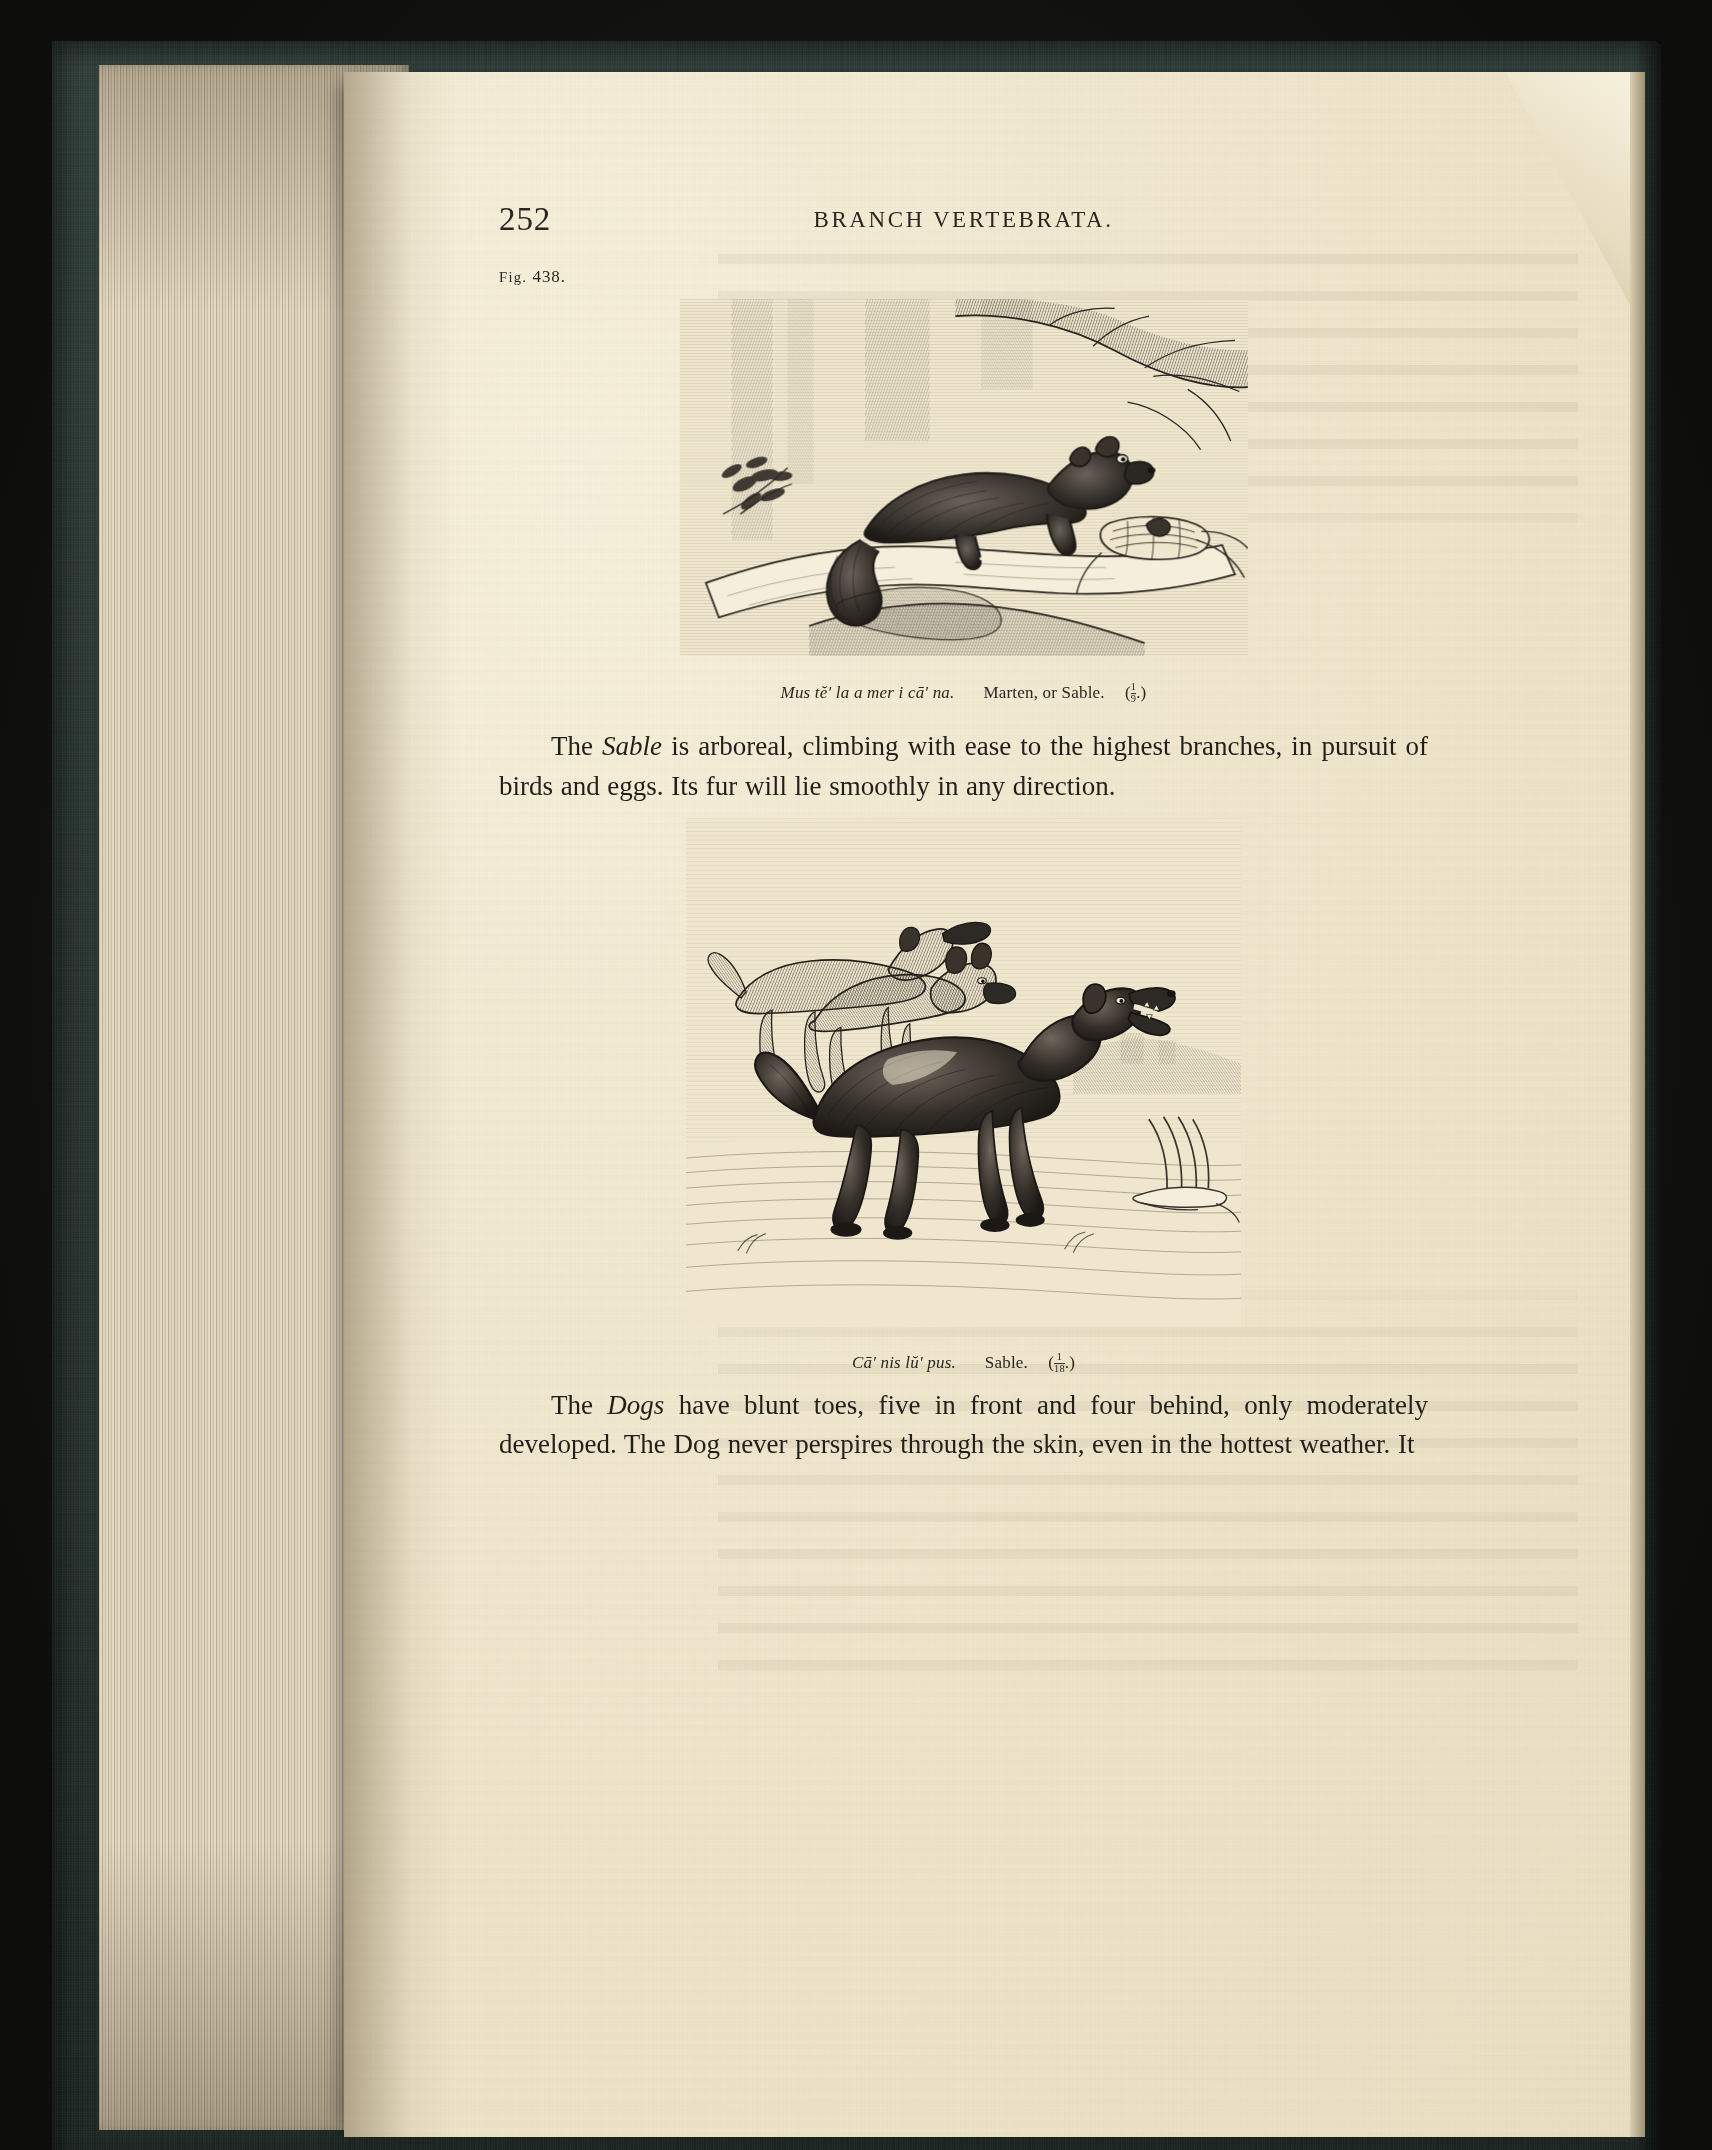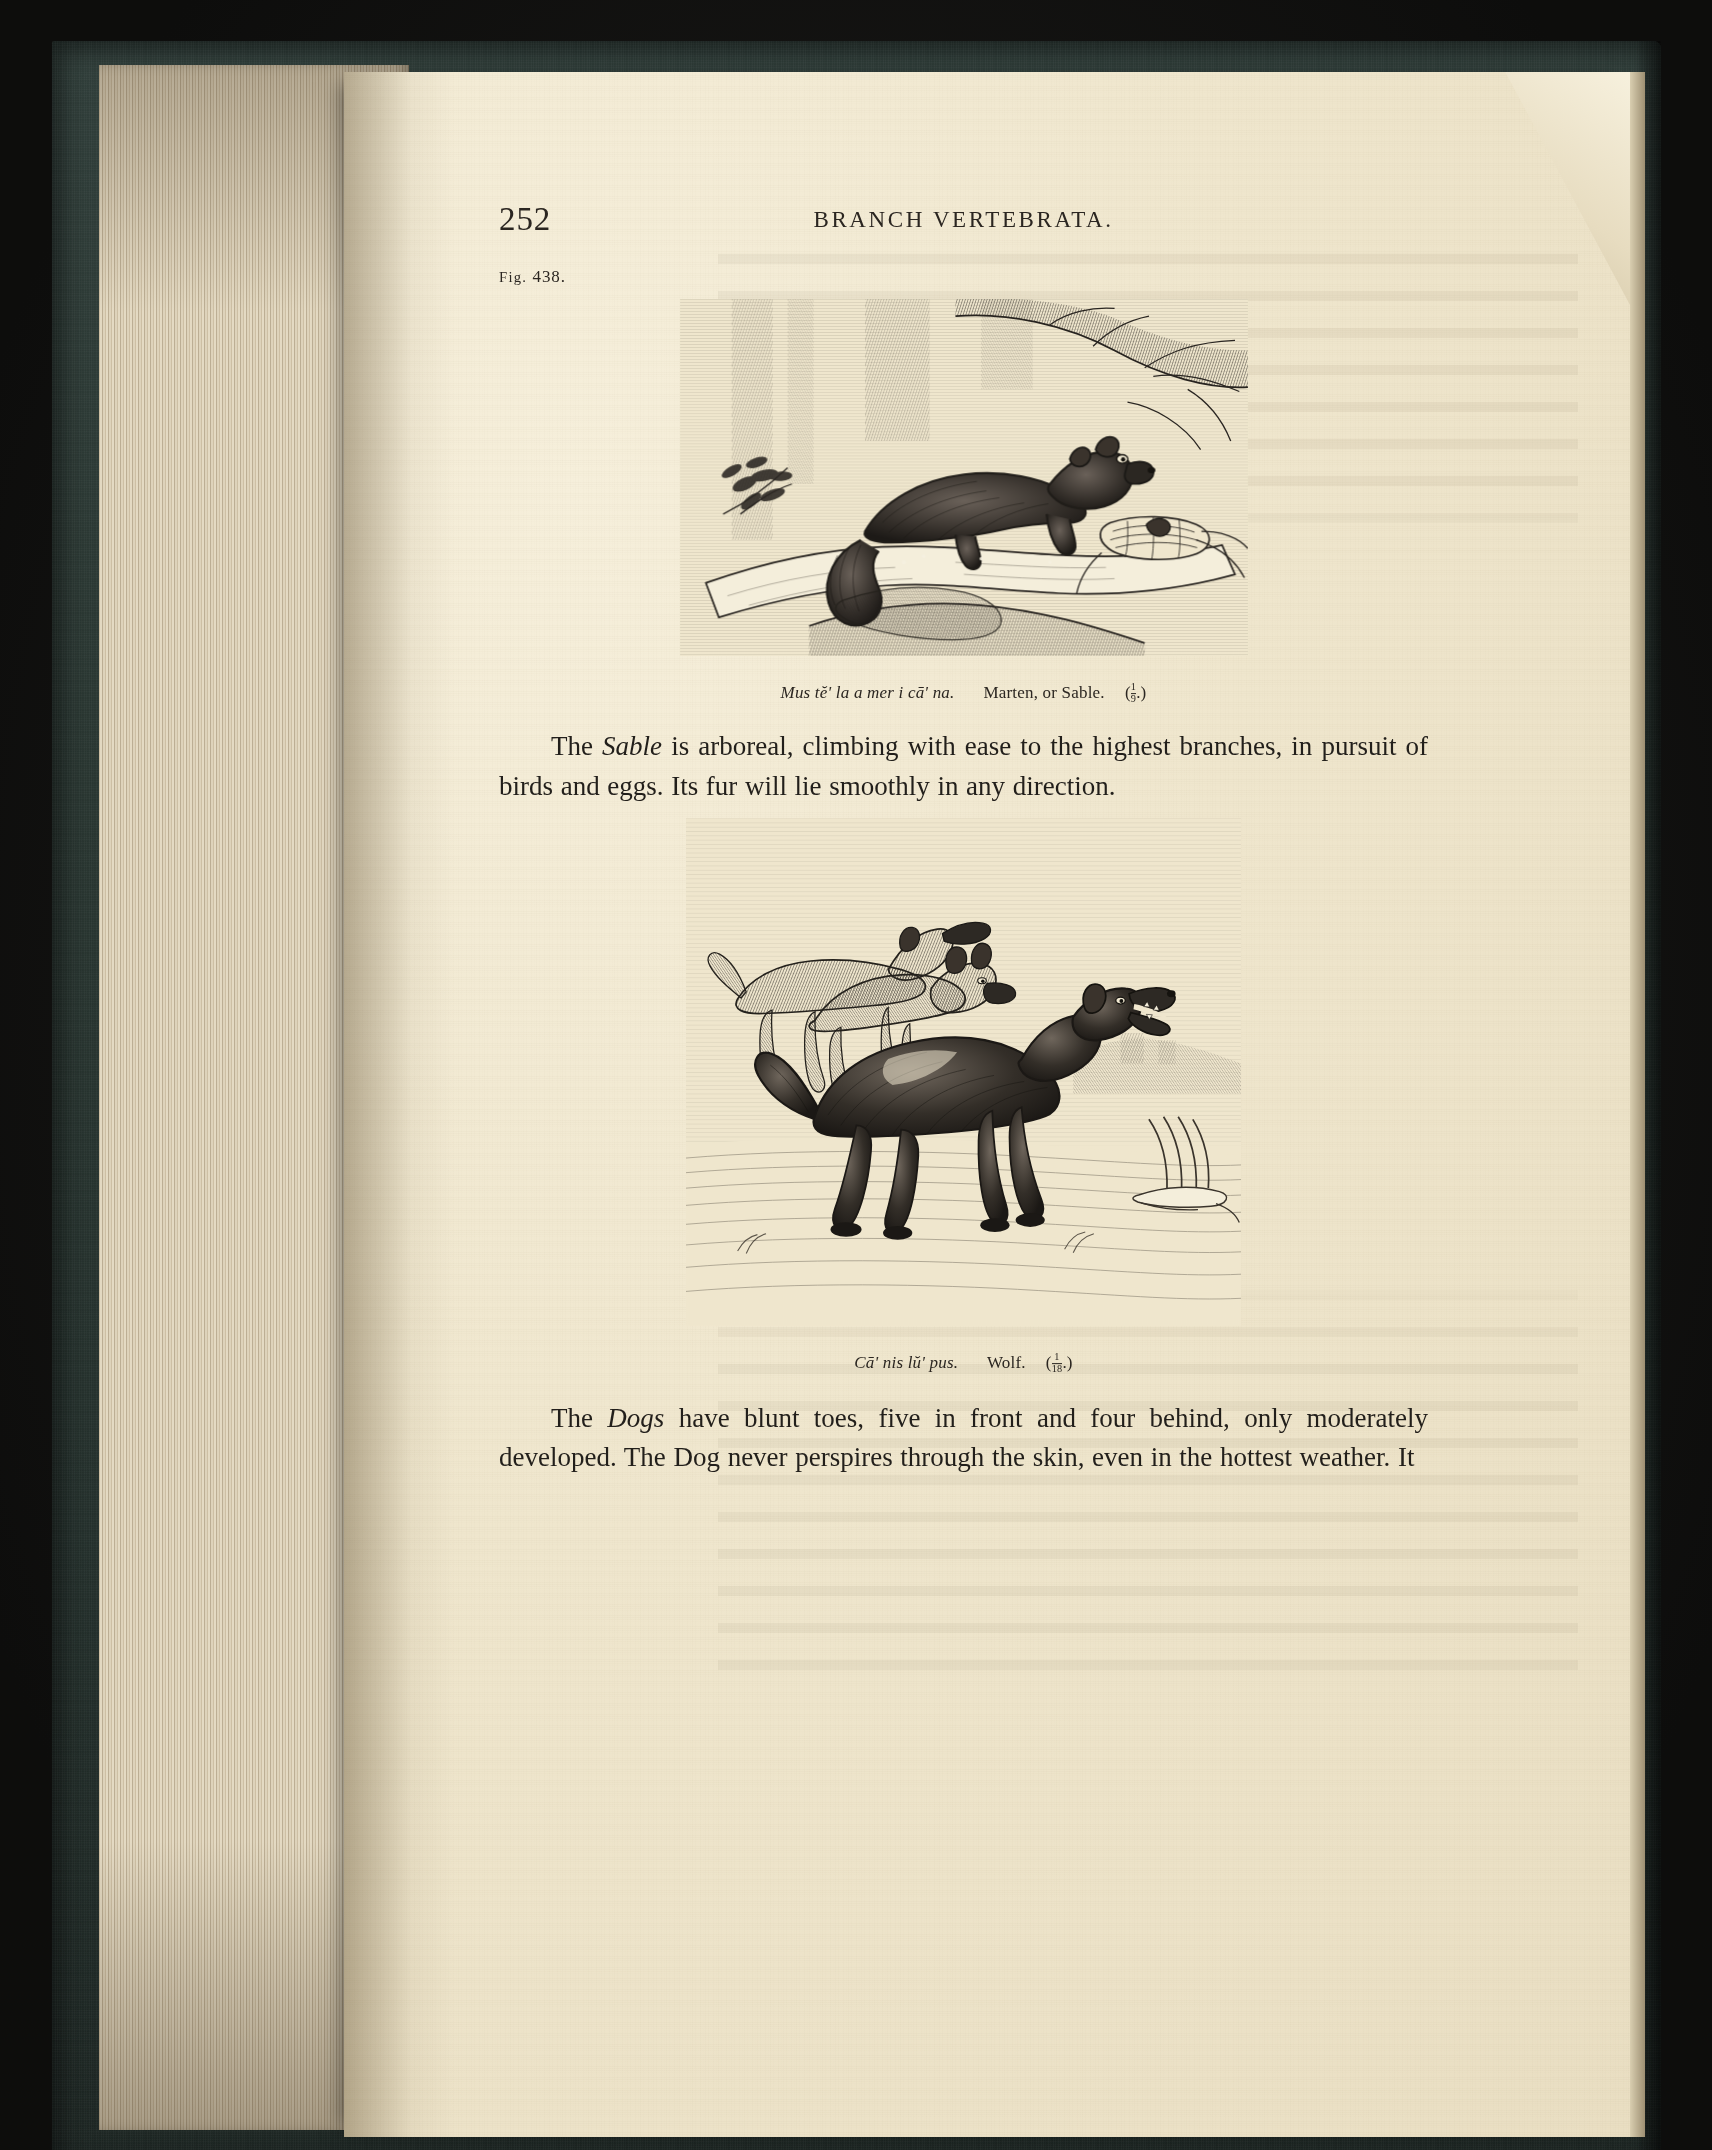--- a/index.html
+++ b/index.html
@@ -569,24 +569,24 @@
               <path d="M140,1012 C150,986 164,972 186,966"></path>
               <path d="M880,1002 C892,978 908,966 928,962"></path>
               <path d="M900,1010 C910,986 926,972 948,966"></path>
             </g>
           </g>
         </svg>
 
         <div class="figcaption">
           <span class="sci">Cā' nis lŭ' pus.</span>
           <span class="gap"></span>
-          <span>Wolf.</span>
+          <span>Sable.</span>
           <span class="gap" style="width:11.2px"></span>
           <span>(<span class="frac"><span class="num">1</span><span class="den">18</span></span>.)</span>
         </div>
       </div>
 
-      <p class="body" style="margin-top:24px"><span>The </span><em>Dogs</em><span> have blunt toes, five in front and four behind, only moderately developed.  The Dog never perspires through the skin, even in the hottest weather.  It</span></p>
+      <p class="body" style="margin-top:11px"><span>The </span><em>Dogs</em><span> have blunt toes, five in front and four behind, only moderately developed.  The Dog never perspires through the skin, even in the hottest weather.  It</span></p>
 
     </div>
   </div>
 </div>
 
 
 </body></html>

